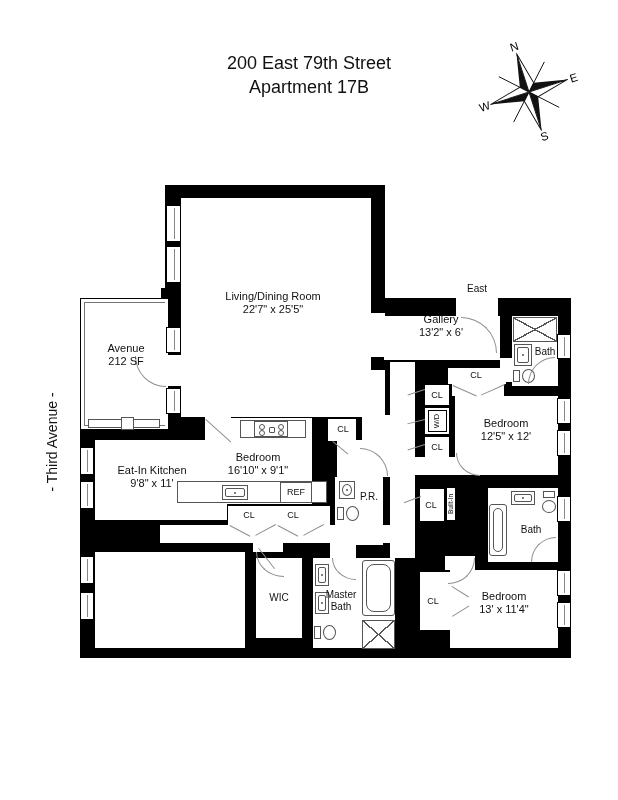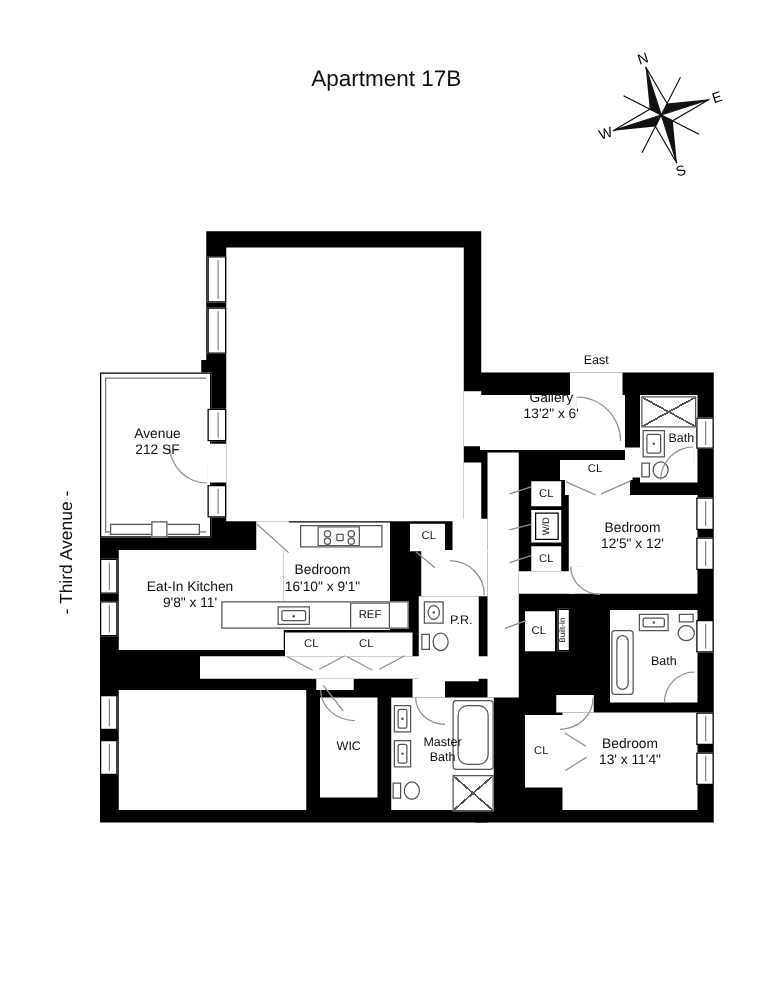--- a/index.html
+++ b/index.html
@@ -41,20 +41,21 @@
   .builtin-box{position:absolute;border:1px solid #000;background:#fff;z-index:4;box-sizing:border-box}
   .wd-box{position:absolute;border:1px solid #000;background:#fff;z-index:4;box-sizing:border-box}
   .title{position:absolute;left:0;top:52px;width:100%;text-align:center;font-size:18px;line-height:1.33;z-index:7}
 </style>
 </head>
 <body>
 
 <div class="page">
 
   <div class="title">
+    <span class="ln" style="display:block">200 East 79th Street</span>
     <span class="ln" style="display:block">Apartment 17B</span>
   </div>
 
   <svg class="abs" style="left:477px;top:40px;z-index:7" width="104" height="104" viewBox="0 0 100 100">
     <g transform="rotate(-18 50 50)">
       <line x1="27" y1="27" x2="73" y2="73" stroke="#000" stroke-width="0.8"></line>
       <line x1="73" y1="27" x2="27" y2="73" stroke="#000" stroke-width="0.8"></line>
       <polygon points="50,11 50,50 43,43" fill="#111"></polygon>
       <polygon points="50,11 57,43 50,50" fill="#fff" stroke="#111" stroke-width="0.9"></polygon>
       <polygon points="89,50 50,50 57,43" fill="#111"></polygon>
@@ -195,20 +196,24 @@
   <div class="leaf" style="left:278px;top:525px;width:23px;transform:rotate(28deg)"></div>
   <div class="leaf" style="left:324px;top:525px;width:23px;transform:rotate(152deg)"></div>
   <div class="leaf" style="left:425px;top:390px;width:18px;transform:rotate(162deg)"></div>
   <div class="leaf" style="left:425px;top:420px;width:18px;transform:rotate(166deg)"></div>
   <div class="leaf" style="left:425px;top:445px;width:18px;transform:rotate(162deg)"></div>
   <div class="leaf" style="left:421px;top:497px;width:18px;transform:rotate(160deg)"></div>
   <div class="leaf" style="left:452px;top:586px;width:20px;transform:rotate(32deg)"></div>
   <div class="leaf" style="left:452px;top:616px;width:20px;transform:rotate(-32deg)"></div>
   <div class="leaf" style="left:259px;top:548px;width:26px;transform:rotate(52deg)"></div>
 
+  <div class="lbl" style="left:273px;top:303px">
+    <span class="ln wrap" style="display:block;width:106px">Living/Dining Room</span>
+    <span class="ln">22'7" x 25'5"</span>
+  </div>
   <div class="lbl" style="left:126px;top:355px">
     <span class="ln">Avenue</span>
     <span class="ln">212 SF</span>
   </div>
   <div class="lbl" style="left:441px;top:326px">
     <span class="ln">Gallery</span>
     <span class="ln">13'2" x 6'</span>
   </div>
   <div class="lbl sm" style="left:545px;top:352px">Bath</div>
   <div class="lbl" style="left:506px;top:430px">
@@ -219,21 +224,21 @@
     <span class="ln wrap" style="display:block;width:70px">Eat-In Kitchen</span>
     <span class="ln">9'8" x 11'</span>
   </div>
   <div class="lbl" style="left:258px;top:464px">
     <span class="ln">Bedroom</span>
     <span class="ln">16'10" x 9'1"</span>
   </div>
   <div class="lbl sm" style="left:369px;top:497px">P.R.</div>
   <div class="lbl sm" style="left:531px;top:530px">Bath</div>
   <div class="lbl sm" style="left:279px;top:598px">WIC</div>
-  <div class="lbl sm wrap" style="left:354px;top:601px;width:52px">Master Bath</div>
+  <div class="lbl sm wrap" style="left:341px;top:601px;width:52px">Master Bath</div>
   <div class="lbl" style="left:504px;top:603px">
     <span class="ln">Bedroom</span>
     <span class="ln">13' x 11'4"</span>
   </div>
 
   <div class="lbl sm" style="left:477px;top:289px">East</div>
   <div class="lbl xs" style="left:476px;top:375px">CL</div>
   <div class="lbl xs" style="left:437px;top:395px">CL</div>
   <div class="lbl xs" style="left:343px;top:429px">CL</div>
   <div class="lbl xs" style="left:437px;top:447px">CL</div>

